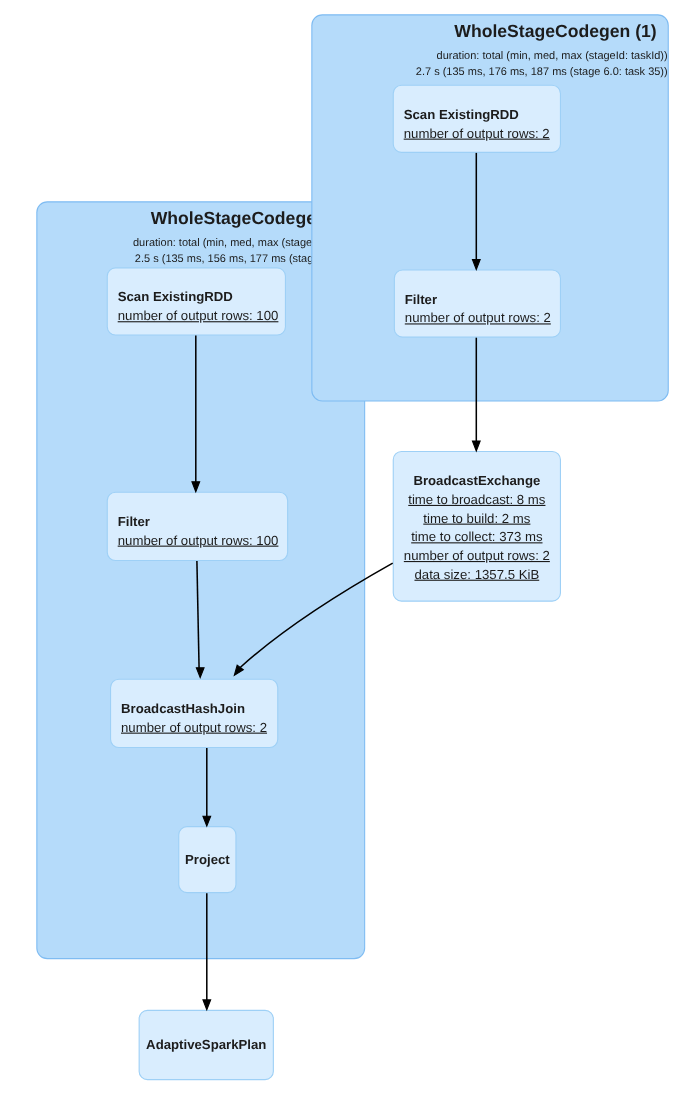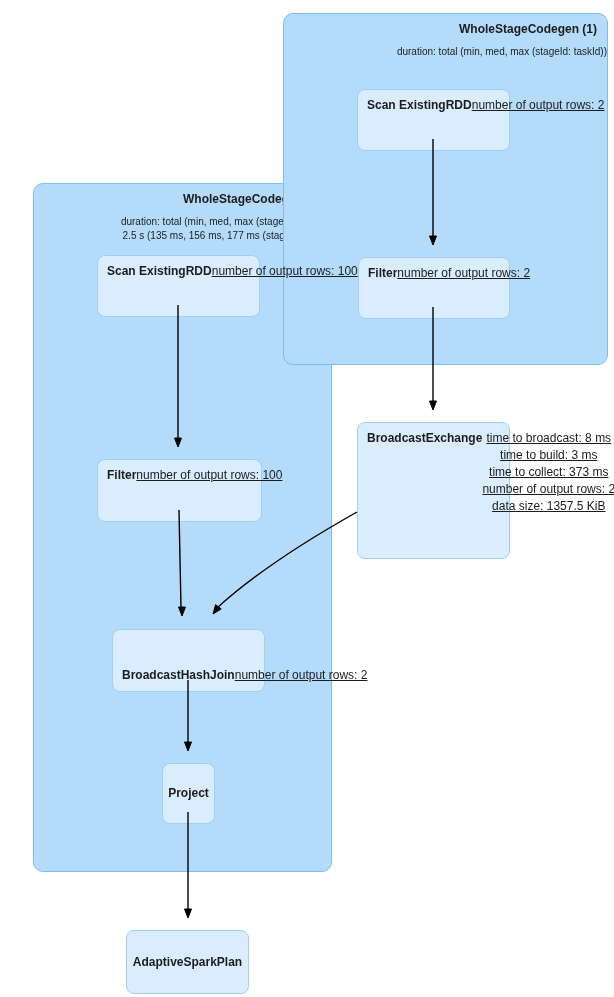--- a/index.html
+++ b/index.html
@@ -24,98 +24,98 @@
     background:var(--cluster-fill);
     border:1px solid var(--cluster-border);
     border-radius:10px;
     box-sizing:border-box;
     padding-top:8px;
   }
   .cluster-right{left:283px;top:13px;width:325px;height:352px;z-index:2;}
   .cluster-left{left:33px;top:183px;width:299px;height:689px;z-index:1;}
   .cluster-title{
     font-weight:bold;
-    font-size:12px;
+    font-size:16px;
     line-height:15px;
     text-align:right;
     padding:0 10px;
     white-space:nowrap;
   }
   .cluster-duration{
     font-size:10px;
     line-height:14px;
     text-align:right;
     white-space:nowrap;
   }
   .cluster-duration.first{margin-top:8px;}
   .node{
     position:absolute;
     background:var(--node-fill);
     border:1px solid var(--node-border);
     border-radius:8px;
     box-sizing:border-box;
     z-index:3;
-    padding:7px 9px;
+    padding:18px 9px;
     display:flex;
-    flex-direction:row;
+    flex-direction:column;
     justify-content:space-between;
     font-size:12px;
     line-height:17px;
-    margin-top:12px;
   }
   .node-title{font-weight:bold;white-space:nowrap;}
   .node-metrics{white-space:nowrap;text-decoration:underline;}
   .node.center{justify-content:center;align-items:center;}
   .edges{
     position:absolute;left:0;top:0;z-index:4;
     pointer-events:none;
   }
   .edges path{fill:none;stroke:var(--edge);stroke-width:1.4;}
   .edges polygon{fill:var(--edge);stroke:var(--edge);}
   
   #node-scan1   {left:357px;top:77px; width:153px;height:62px;}
   #node-filter1 {left:358px;top:245px;width:152px;height:62px;}
   #node-bexch   {left:357px;top:410px;width:153px;height:137px;text-align:center;}
   #node-scan2   {left:97px; top:243px;width:163px;height:62px;}
   #node-filter2 {left:97px; top:447px;width:165px;height:63px;}
-  #node-bhj     {left:112px;top:617px;width:153px;height:63px;align-items:flex-end;}
+  #node-bhj     {left:100px;top:617px;width:153px;height:63px;}
   #node-project {left:162px;top:751px;width:53px; height:61px;}
   #node-asp     {left:126px;top:918px;width:123px;height:64px;}
 </style>
 </head>
 <body>
 
 <div class="canvas">
 
   <div class="cluster cluster-left">
     <div class="cluster-title">WholeStageCodegen (2)</div>
     <div class="cluster-duration first">duration: total (min, med, max (stageId: taskId))</div>
     <div class="cluster-duration">2.5 s (135 ms, 156 ms, 177 ms (stage 7.0: task</div>
   </div>
 
   <div class="cluster cluster-right">
     <div class="cluster-title">WholeStageCodegen (1)</div>
     <div class="cluster-duration first">duration: total (min, med, max (stageId: taskId))</div>
+    <div class="cluster-duration">2.7 s (135 ms, 176 ms, 187 ms (stage 6.0: task 35))</div>
   </div>
 
   <div class="node" id="node-scan1">
     <div class="node-title">Scan ExistingRDD</div>
     <div class="node-metrics">number of output rows: 2</div>
   </div>
 
   <div class="node" id="node-filter1">
     <div class="node-title">Filter</div>
     <div class="node-metrics">number of output rows: 2</div>
   </div>
 
   <div class="node" id="node-bexch">
     <div class="node-title">BroadcastExchange</div>
     <div class="node-metrics">
       <div>time to broadcast: 8 ms</div>
-      <div>time to build: 3 ms</div>
+      <div>time to build: 2 ms</div>
       <div>time to collect: 373 ms</div>
       <div>number of output rows: 2</div>
       <div>data size: 1357.5 KiB</div>
     </div>
   </div>
 
   <div class="node" id="node-scan2">
     <div class="node-title">Scan ExistingRDD</div>
     <div class="node-metrics">number of output rows: 100</div>
   </div>

